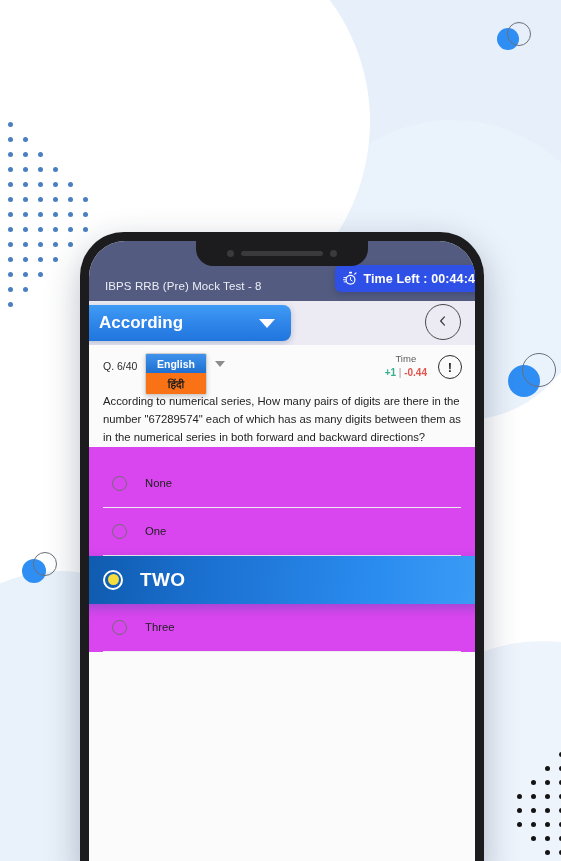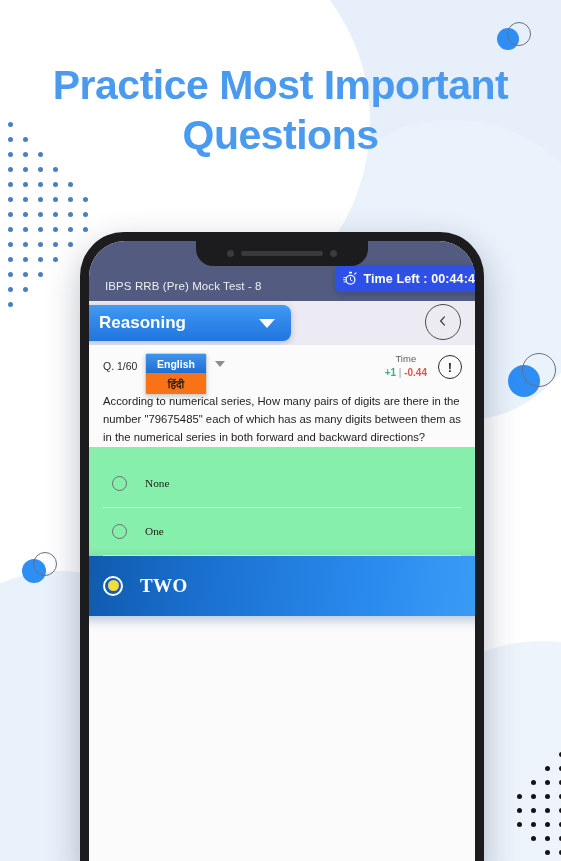--- a/index.html
+++ b/index.html
@@ -263,22 +263,21 @@
     font-size: 11.3px;
     line-height: 1.58;
     color: #232323;
     background: #fbfbfb;
   }
 
   
   #options {
     position: relative;
     padding: 13px 0 0 0;
-    background: #86efac;
-    font-family: Liberation Serif, serif;
+    background: #d946ef;
   }
   .option {
     position: relative;
     height: 48px;
     margin: 0 14px;
     display: flex; align-items: center;
     border-bottom: 1px solid #ececec;
   }
   .option .radio {
     width: 15px; height: 15px;
@@ -288,21 +287,21 @@
     flex: 0 0 auto;
   }
   .option .olabel {
     margin-left: 18px;
     font-size: 11.3px;
     color: #212121;
   }
   .option.selected {
     position: relative;
     margin: 0;
-    height: 60px;
+    height: 48px;
     border-bottom: none;
     width: 428px;
     left: -12px;
     border-radius: 11px;
     background: linear-gradient(95deg,#0e59ac 0%,#1a6fce 28%,#2b8cf0 70%,#3fa0f7 100%);
     box-shadow: 0 4px 12px rgba(20,70,140,.30);
     z-index: 4;
     align-items: center;
   }
   .option.selected .radio {
@@ -421,24 +420,20 @@
   <div class="deco-pair" style="left:508px; top:353px; width:56px; height:52px;">
     <div class="deco-fill" style="left:0; top:12px; width:32px; height:32px;"></div>
     <div class="deco-ring" style="left:14px; top:0; width:34px; height:34px;"></div>
   </div>
 
   <div class="deco-pair" style="left:22px; top:552px; width:42px; height:38px;">
     <div class="deco-fill" style="left:0; top:7px; width:24px; height:24px;"></div>
     <div class="deco-ring" style="left:11px; top:0; width:24px; height:24px;"></div>
   </div>
 
-  <div id="heading">
-    <span>Practice Most Important</span>
-    <span class="line2">Questions</span>
-  </div>
 
   <div id="phone">
     <div id="phone-screen">
 
       <div id="notch">
         <div class="cam"></div>
         <div class="speaker"></div>
         <div class="cam"></div>
       </div>
 
@@ -458,73 +453,77 @@
               <path d="M1.8 17.4h3" stroke="#ffffff" stroke-width="1.5" stroke-linecap="round"></path>
             </svg>
           </span>
           <span>Time Left : 00:44:43</span>
         </div>
       </div>
 
       <div id="subject-bar">
 
         <div id="subject-pill">
-          <span>Reasoning</span>
+          <span>According</span>
           <span id="subject-caret"></span>
         </div>
 
 
         <button id="back-button">
           <span>
             <svg width="14" height="14" viewBox="0 0 24 24" fill="none">
               <path d="M14.5 5L8 12l6.5 7" stroke="#3a3a3a" stroke-width="2.1" stroke-linecap="round" stroke-linejoin="round"></path>
             </svg>
           </span>
         </button>
       </div>
 
       <div id="question-meta">
-        <div id="qnum">Q. 1/60</div>
+        <div id="qnum">Q. 6/40</div>
 
         <div id="lang-dropdown">
           <div id="lang-selected">English</div>
           <div id="lang-option-hindi">हिंदी</div>
         </div>
         <div id="lang-caret"></div>
 
         <div id="marks-block">
           <div id="marks-label">Time</div>
           <div id="marks-values">
             <span id="marks-pos">+1</span>
             <span id="marks-sep">|</span>
             <span id="marks-neg">-0.44</span>
           </div>
         </div>
 
         <button id="info-button">!</button>
       </div>
 
-      <div id="question-text">According to numerical series, How many pairs of digits are there in the number "79675485" each of which has as many digits between them as in the numerical series in both forward and backward directions?</div>
+      <div id="question-text">According to numerical series, How many pairs of digits are there in the number "67289574" each of which has as many digits between them as in the numerical series in both forward and backward directions?</div>
 
       <div id="options">
 
         <div class="option">
           <div class="radio"></div>
           <div class="olabel">None</div>
         </div>
 
         <div class="option">
           <div class="radio"></div>
           <div class="olabel">One</div>
         </div>
 
         <div class="option selected">
           <div class="radio"></div>
           <div class="olabel">TWO</div>
         </div>
 
+        <div class="option">
+          <div class="radio"></div>
+          <div class="olabel">Three</div>
+        </div>
 
 
       </div>
     </div>
   </div>
 
 </div>
 
 </body></html>

